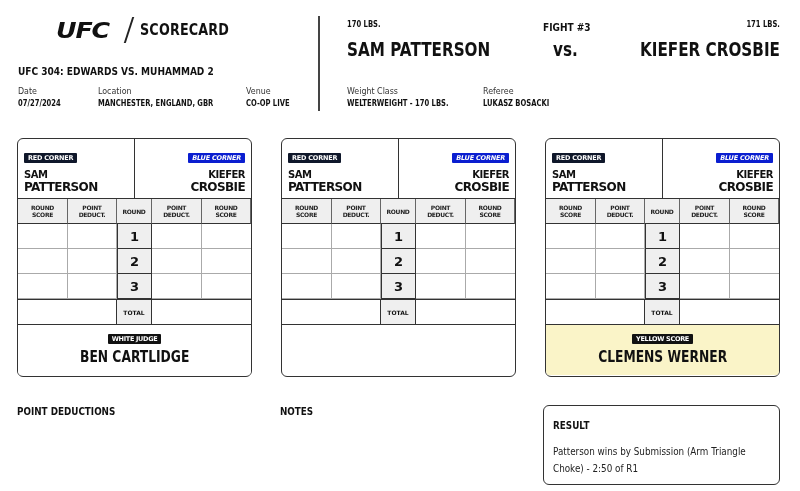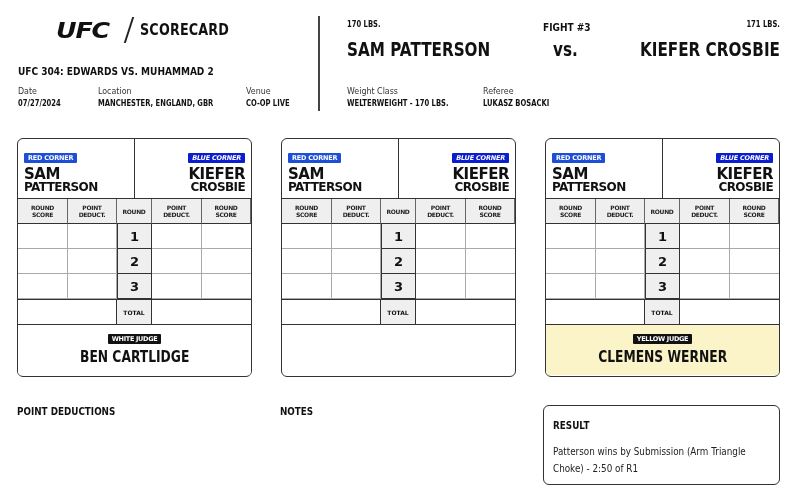--- a/index.html
+++ b/index.html
@@ -23,23 +23,23 @@
   .fighter-big { font-size: 19px; font-weight: 700; font-family: "DejaVu Sans", sans-serif; transform: scaleX(0.8); white-space: nowrap; }
   .fightno { font-size: 11px; font-weight: 700; font-family: "DejaVu Sans", sans-serif; transform: scaleX(0.82); white-space: nowrap; }
 
   
   .card { position: absolute; top: 138px; width: 235px; height: 239px; border: 1.5px solid #333; border-radius: 6px; overflow: hidden; background: #fff; }
   .card-top { height: 60px; display: flex; border-bottom: 1.5px solid #333; }
   .corner { flex: 1; padding: 6px 6px 0 6px; position: relative; }
   .corner.red { border-right: 1.5px solid #333; }
   .corner.blue { text-align: right; }
   .corner-tag { display: inline-block; font-size: 6.5px; font-weight: 700; color: #fff; padding: 1px 4px; border-radius: 1px; font-family: "DejaVu Sans", sans-serif; letter-spacing: -0.2px; }
-  .corner-tag.red { background: #1d4ed8; }
+  .corner-tag.red { background: #0f172a; }
   .corner-tag.blue { background: #0a1ed0; font-style: italic; }
-  .first { font-size: 15px; font-weight: 700; margin-top: 5px; font-family: "DejaVu Sans", sans-serif; letter-spacing: -0.5px; line-height: 11px; }
+  .first { font-size: 10px; font-weight: 700; margin-top: 5px; font-family: "DejaVu Sans", sans-serif; letter-spacing: -0.5px; line-height: 11px; }
   .last { font-size: 12px; font-weight: 700; font-family: "DejaVu Sans", sans-serif; letter-spacing: -0.6px; line-height: 14px; }
 
   .grid { display: grid; grid-template-columns: 50px 49px 35px 50px 1fr; }
   .gh { height: 25px; background: #efefef; border-right: 1px solid #666; border-bottom: 1.5px solid #333; display: flex; align-items: center; justify-content: center; text-align: center; font-size: 6px; font-weight: 700; line-height: 7px; font-family: "DejaVu Sans", sans-serif; letter-spacing: -0.3px; color: #222; }
   .gh:last-child, .gc.last { border-right: none; }
   .gc { height: 25px; border-right: 1px solid #aaa; border-bottom: 1px solid #aaa; }
   .gr { height: 25px; background: #efefef; border-left: 1.5px solid #333; border-right: 1.5px solid #333; border-bottom: 1.5px solid #333; display: flex; align-items: center; justify-content: center; font-size: 13px; font-weight: 700; font-family: "DejaVu Sans", sans-serif; }
   .total-row { display: grid; grid-template-columns: 99px 35px 1fr; height: 26px; border-top: 1px solid #333; border-bottom: 1.5px solid #333; }
   .total-row .tl { border-right: 1px solid #333; }
   .total-row .tm { background: #efefef; border-right: 1.5px solid #333; display: flex; align-items: center; justify-content: center; font-size: 6px; font-weight: 700; font-family: "DejaVu Sans", sans-serif; }
@@ -217,21 +217,21 @@
     <div class="gr">3</div>
     <div class="gc"></div>
     <div class="gc last"></div>
   </div>
   <div class="total-row">
     <div class="tl"></div>
     <div class="tm">TOTAL</div>
     <div></div>
   </div>
   <div class="judge" style="background:#faf4c8;">
-    <span class="judge-tag">YELLOW JUDGE</span>
+    <span class="judge-tag">YELLOW SCORE</span>
     <span class="judge-name">CLEMENS WERNER</span>
   </div>
 </div>
 
 <div class="abs section-lbl" style="left:17px;top:405px;">POINT DEDUCTIONS</div>
 <div class="abs section-lbl" style="left:280px;top:405px;">NOTES</div>
 
 <div class="abs result">
   <span class="result-title">RESULT</span>
   <div class="result-text">Patterson wins by Submission (Arm Triangle Choke) - 2:50 of R1</div>

